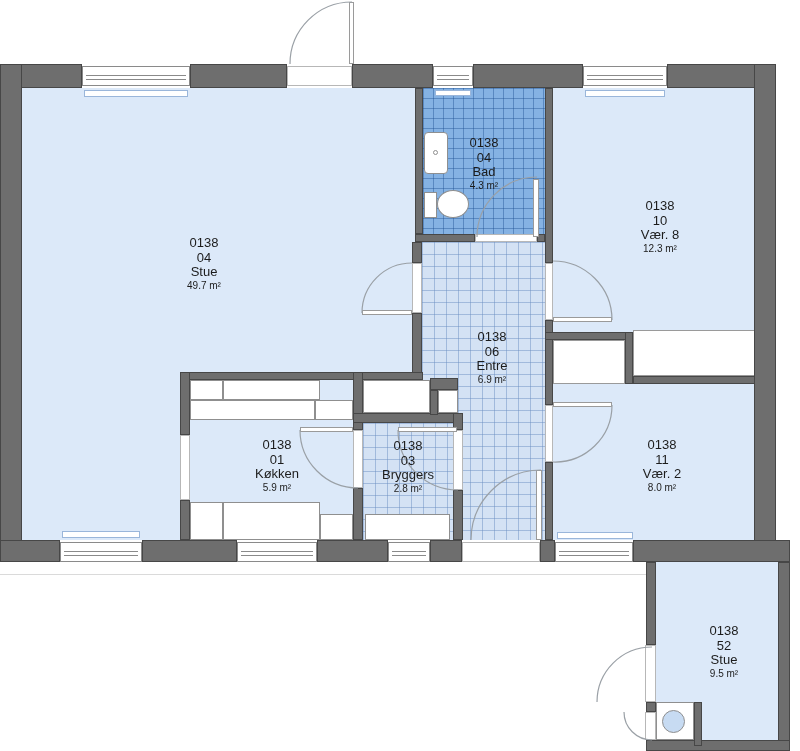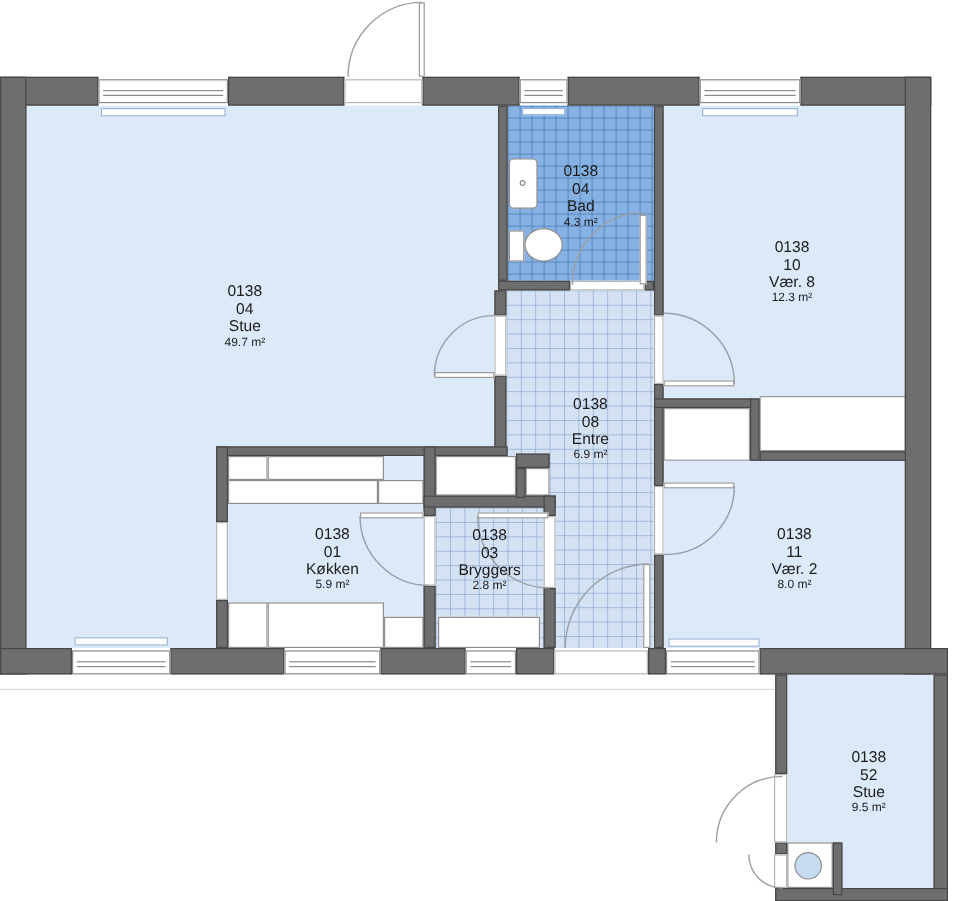--- a/index.html
+++ b/index.html
@@ -176,21 +176,21 @@
     <div class="l2">4.3 m²</div>
   </div>
   <div class="room-label" style="left:660px;top:227px;">
     <div class="l1">0138</div>
     <div class="l1">10</div>
     <div class="l1">Vær. 8</div>
     <div class="l2">12.3 m²</div>
   </div>
   <div class="room-label" style="left:492px;top:358px;">
     <div class="l1">0138</div>
-    <div class="l1">08</div>
+    <div class="l1">06</div>
     <div class="l1">Entre</div>
     <div class="l2">6.9 m²</div>
   </div>
   <div class="room-label" style="left:277px;top:466px;">
     <div class="l1">0138</div>
     <div class="l1">01</div>
     <div class="l1">Køkken</div>
     <div class="l2">5.9 m²</div>
   </div>
   <div class="room-label" style="left:408px;top:467px;">

